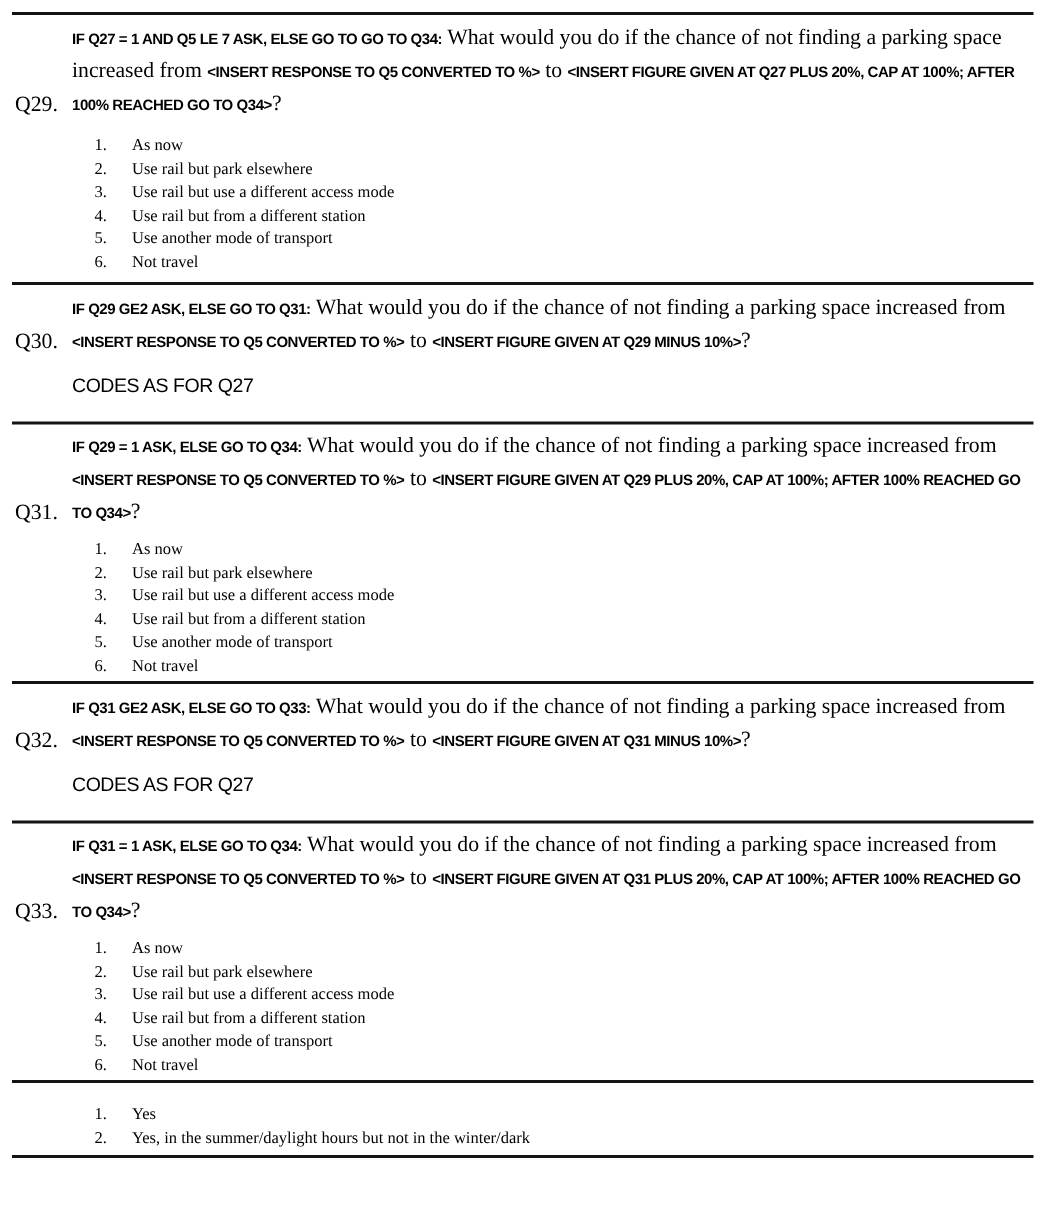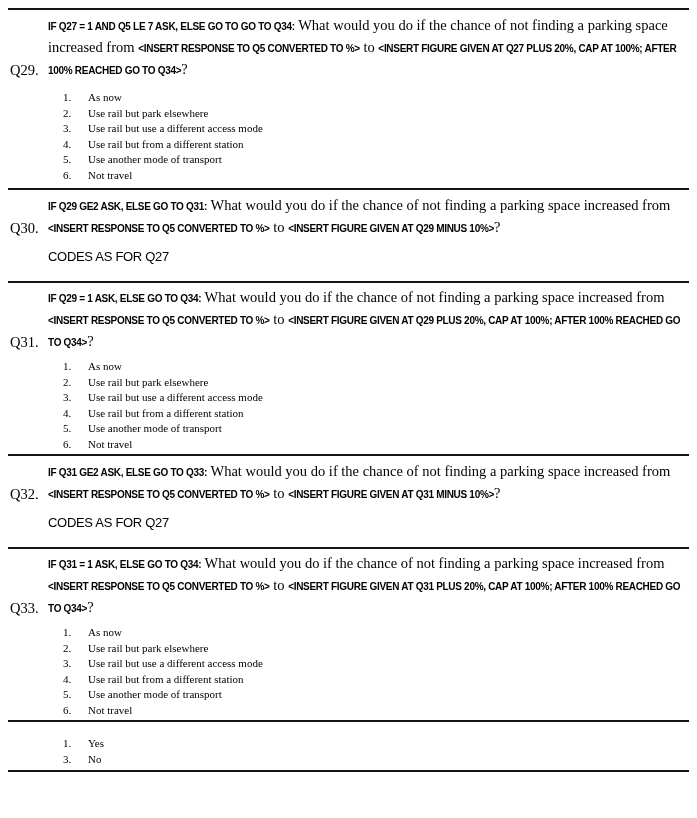--- a/index.html
+++ b/index.html
@@ -116,19 +116,19 @@
       <li><span class="opt-num">5.</span><span>Use another mode of transport</span></li>
       <li><span class="opt-num">6.</span><span>Not travel</span></li>
     </ol>
   </section>
 
   <hr class="sep">
 
   <section class="question s-q34">
     <ol class="options">
       <li><span class="opt-num">1.</span><span>Yes</span></li>
-      <li><span class="opt-num">3.</span><span>No</span></li>
+      <li><span class="opt-num">2.</span><span>Yes, in the summer/daylight hours but not in the winter/dark</span></li>
     </ol>
   </section>
 
   <hr class="sep">
 
 </div>
 
 </body></html>

